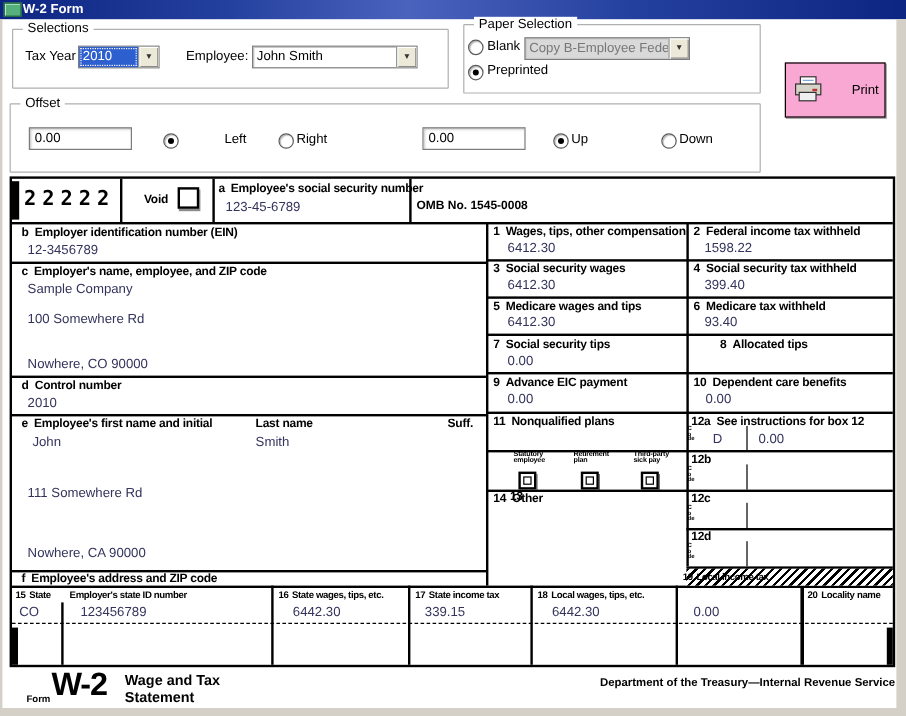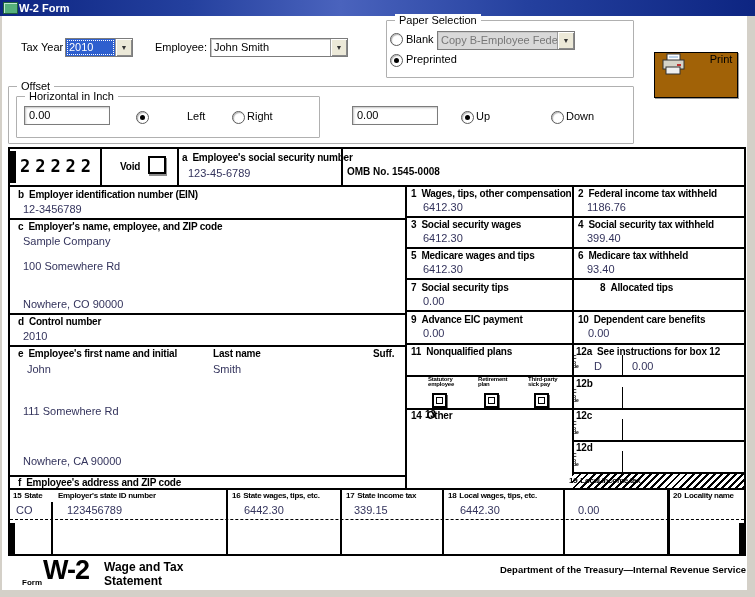--- a/index.html
+++ b/index.html
@@ -28,22 +28,22 @@
   .combo-btn{width:16px;background:#ece9d8;border-left:1px solid #9a9a9a;display:flex;align-items:center;
              justify-content:center;font-size:7px;color:#333;
              box-shadow:inset 1px 1px 0 #ffffff, inset -1px -1px 0 #8a8a8a;}
   .tbox{position:absolute;background:#fff;border:1px solid #7c7c7c;box-shadow:inset 1px 1px 2px #c4c4c4;
         box-sizing:border-box;font-size:11px;padding:2px 4px 0 4px;}
   
   .radio{position:absolute;width:11px;height:11px;border-radius:50%;background:#fff;border:1px solid #5a5a5a;
          box-shadow:inset 1px 1px 1px #b5b5b5;}
   .radio.sel::after{content:"";position:absolute;left:3px;top:3px;width:5px;height:5px;background:#000;border-radius:50%;}
   
-  .print-btn{position:absolute;left:654px;top:52px;width:82px;height:44px;background:#a16207;border:1px solid #000;
-             display:flex;align-items:flex-start;justify-content:center;gap:22px;box-shadow:1px 1px 0 #999;}
+  .print-btn{position:absolute;left:654px;top:52px;width:82px;height:44px;background:#f9a8d4;border:1px solid #000;
+             display:flex;align-items:center;justify-content:center;gap:22px;box-shadow:1px 1px 0 #999;}
   .print-lbl{font-size:11px;}
   
   .w2{position:absolute;left:8px;top:147px;width:734px;height:405px;border:2px solid #000;background:#fff;}
   .ln{position:absolute;background:#000;}
   .dashln{position:absolute;border-top:1px dashed #000;height:0;}
   .hatch{position:absolute;background:repeating-linear-gradient(135deg,#000 0 2px,#fff 2px 5px);}
   .lblrow{position:absolute;font-size:10px;font-weight:bold;white-space:nowrap;letter-spacing:-0.2px;}
   .bnum{margin-right:5px;}
   .bval{position:absolute;font-size:11px;color:#33335c;white-space:nowrap;}
   .code22222{position:absolute;left:8px;top:7px;width:80px;text-align:center;font-family:"DejaVu Sans Mono",monospace;
@@ -68,20 +68,23 @@
 </head>
 <body>
 
 <div class="window">
 
   <div class="titlebar">
     <span class="app-icon"></span>
     <span class="title-text">W-2 Form</span>
   </div>
 
+  <div class="grp" style="left:10px;top:24px;width:362px;height:48px;">
+    <span class="grp-label">Selections</span>
+  </div>
   <span class="ctl-lbl" style="left:21px;top:41px;">Tax Year</span>
   <div class="combo" style="left:65px;top:38px;width:68px;height:19px;">
     <span class="combo-val hl">2010</span>
     <span class="combo-btn">▼</span>
   </div>
   <span class="ctl-lbl" style="left:155px;top:41px;">Employee:</span>
   <div class="combo" style="left:210px;top:38px;width:138px;height:19px;">
     <span class="combo-val">John Smith</span>
     <span class="combo-btn">▼</span>
   </div>
@@ -104,23 +107,20 @@
       <line x1="9" y1="4" x2="18" y2="4" stroke="#7aa8d8"></line>
       <rect x="3" y="7" width="21" height="9" fill="#d6d3c8" stroke="#333"></rect>
       <rect x="17" y="11" width="4" height="2" fill="#c03030"></rect>
       <rect x="6" y="14" width="14" height="7" fill="#efefef" stroke="#333"></rect>
     </svg>
     <span class="print-lbl">Print</span>
   </div>
 
   <div class="grp" style="left:8px;top:86px;width:624px;height:56px;">
     <span class="grp-label">Offset</span>
-  </div>
-  <div class="grp" style="left:16px;top:96px;width:302px;height:40px;">
-    <span class="grp-label">Horizontal in Inch</span>
   </div>
   <div class="tbox" style="left:24px;top:106px;width:86px;height:19px;">0.00</div>
   <span class="radio sel" style="left:136px;top:111px;"></span>
   <span class="ctl-lbl" style="left:151px;top:110px;padding-left:36px;">Left</span>
   <span class="radio" style="left:232px;top:111px;"></span>
   <span class="ctl-lbl" style="left:247px;top:110px;">Right</span>
   <div class="tbox" style="left:352px;top:106px;width:86px;height:19px;">0.00</div>
   <span class="radio sel" style="left:461px;top:111px;"></span>
   <span class="ctl-lbl" style="left:476px;top:110px;">Up</span>
   <span class="radio" style="left:551px;top:111px;"></span>
@@ -188,21 +188,21 @@
     <div class="bval" style="left:17px;top:214px;">John</div>
     <div class="bval" style="left:203px;top:214px;">Smith</div>
     <div class="bval" style="left:13px;top:256px;">111 Somewhere Rd</div>
     <div class="bval" style="left:13px;top:306px;">Nowhere, CA 90000</div>
 
     <div class="lblrow" style="left:8px;top:328px;"><span class="bnum">f</span><span>Employee's address and ZIP code</span></div>
 
     <div class="lblrow" style="left:401px;top:39px;"><span class="bnum">1</span><span>Wages, tips, other compensation</span></div>
     <div class="bval" style="left:413px;top:52px;">6412.30</div>
     <div class="lblrow" style="left:568px;top:39px;"><span class="bnum">2</span><span>Federal income tax withheld</span></div>
-    <div class="bval" style="left:577px;top:52px;">1186.76</div>
+    <div class="bval" style="left:577px;top:52px;">1598.22</div>
 
     <div class="lblrow" style="left:401px;top:70px;"><span class="bnum">3</span><span>Social security wages</span></div>
     <div class="bval" style="left:413px;top:83px;">6412.30</div>
     <div class="lblrow" style="left:568px;top:70px;"><span class="bnum">4</span><span>Social security tax withheld</span></div>
     <div class="bval" style="left:577px;top:83px;">399.40</div>
 
     <div class="lblrow" style="left:401px;top:101px;"><span class="bnum">5</span><span>Medicare wages and tips</span></div>
     <div class="bval" style="left:413px;top:114px;">6412.30</div>
     <div class="lblrow" style="left:568px;top:101px;"><span class="bnum">6</span><span>Medicare tax withheld</span></div>
     <div class="bval" style="left:577px;top:114px;">93.40</div>

